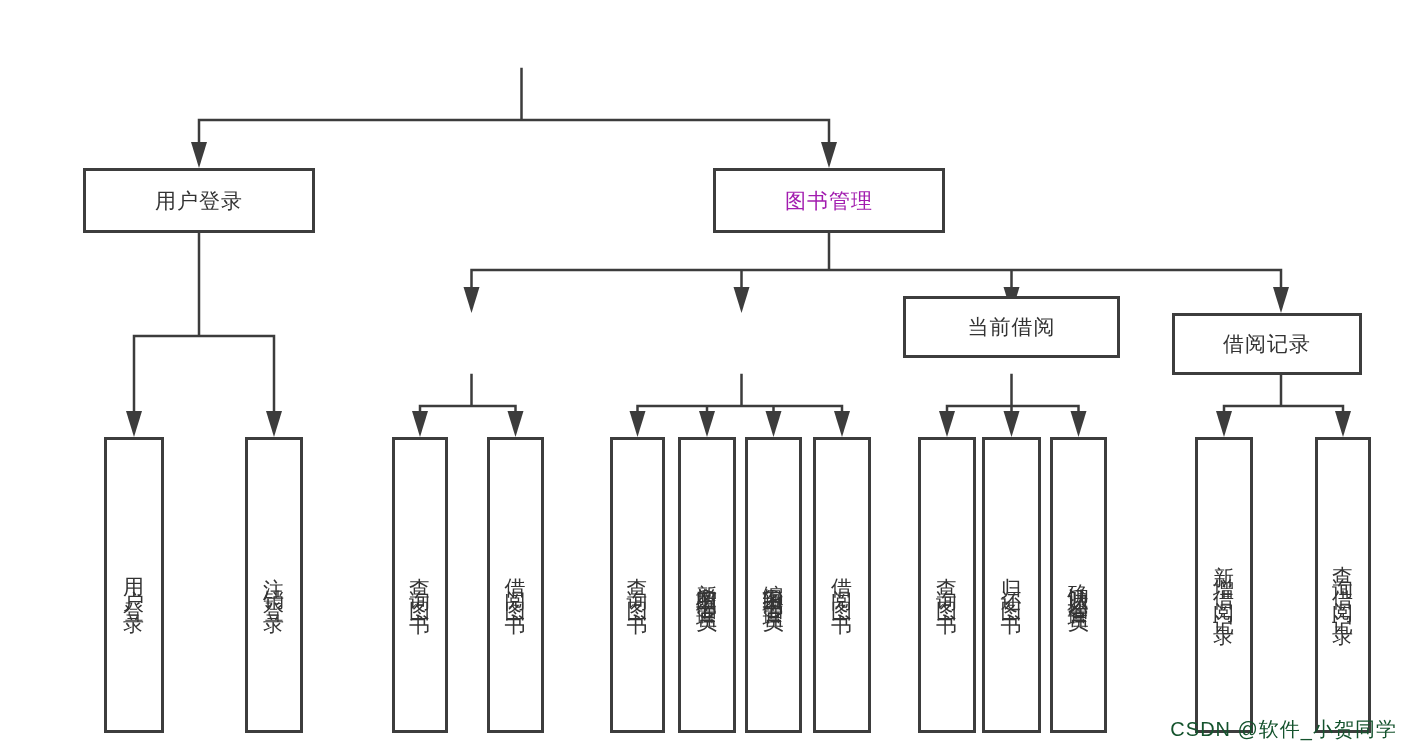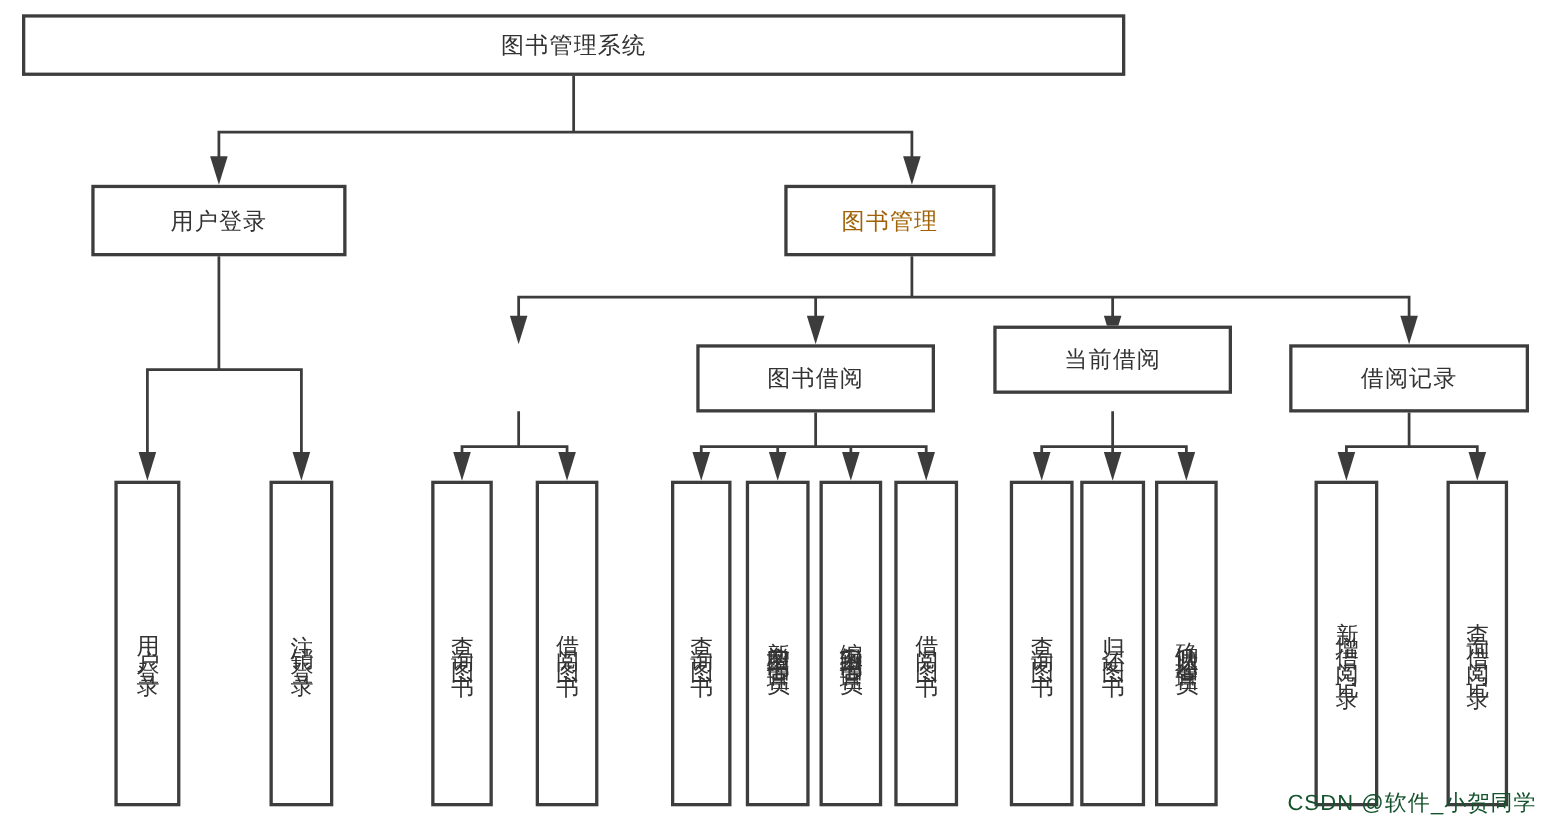--- a/index.html
+++ b/index.html
@@ -82,36 +82,30 @@
         <polygon points="1003.5,411 1019.5,411 1011.5,437" fill="#3c3c3c"></polygon>
         <polygon points="1070.5,411 1086.5,411 1078.5,437" fill="#3c3c3c"></polygon>
       </g>
       <g>
         <path d="M 1281 375 V 406 M 1224 406 H 1343 M 1224 406 V 419 M 1343 406 V 419" fill="none" stroke="#3c3c3c" stroke-width="2.5" stroke-linecap="square"></path>
         <polygon points="1216,411 1232,411 1224,437" fill="#3c3c3c"></polygon>
         <polygon points="1335,411 1351,411 1343,437" fill="#3c3c3c"></polygon>
       </g>
     </svg>
   <div class="nodes-layer">
-      <div class="node horizontal" style="left: 20px; top: 13px; width: 1003px; height: 56px; border-color: rgb(61, 61, 61); color: rgb(51, 51, 51);">
-        <span>图书管理系统</span>
-      </div>
       <div class="node horizontal" style="left: 83px; top: 168px; width: 232px; height: 65px; border-color: rgb(61, 61, 61); color: rgb(51, 51, 51);">
         <span>用户登录</span>
       </div>
-      <div class="node horizontal" style="left: 713px; top: 168px; width: 192px; height: 65px; border-color: rgb(61, 61, 61); color: #a16207;">
+      <div class="node horizontal" style="left: 713px; top: 168px; width: 232px; height: 65px; border-color: rgb(61, 61, 61); color: #a21caf;">
         <span>图书管理</span>
-      </div>
-      <div class="node horizontal" style="left: 633px; top: 313px; width: 217px; height: 62px; border-color: rgb(61, 61, 61); color: rgb(51, 51, 51);">
-        <span>图书借阅</span>
       </div>
       <div class="node horizontal" style="left: 903px; top: 296px; width: 217px; height: 62px; border-color: rgb(61, 61, 61); color: rgb(51, 51, 51);">
         <span>当前借阅</span>
       </div>
-      <div class="node horizontal" style="left: 1172px; top: 313px; width: 218px; height: 62px; border-color: rgb(61, 61, 61); color: rgb(51, 51, 51);">
+      <div class="node horizontal" style="left: 1172px; top: 313px; width: 190px; height: 62px; border-color: rgb(61, 61, 61); color: rgb(51, 51, 51);">
         <span>借阅记录</span>
       </div>
       <div class="node vertical" style="left: 104px; top: 437px; width: 60px; height: 296px; border-color: rgb(61, 61, 61); color: rgb(51, 51, 51);">
         <span>用户登录</span>
       </div>
       <div class="node vertical" style="left: 245px; top: 437px; width: 58px; height: 296px; border-color: rgb(61, 61, 61); color: rgb(51, 51, 51);">
         <span>注销登录</span>
       </div>
       <div class="node vertical" style="left: 392px; top: 437px; width: 56px; height: 296px; border-color: rgb(61, 61, 61); color: rgb(51, 51, 51);">
         <span>查询图书</span>

